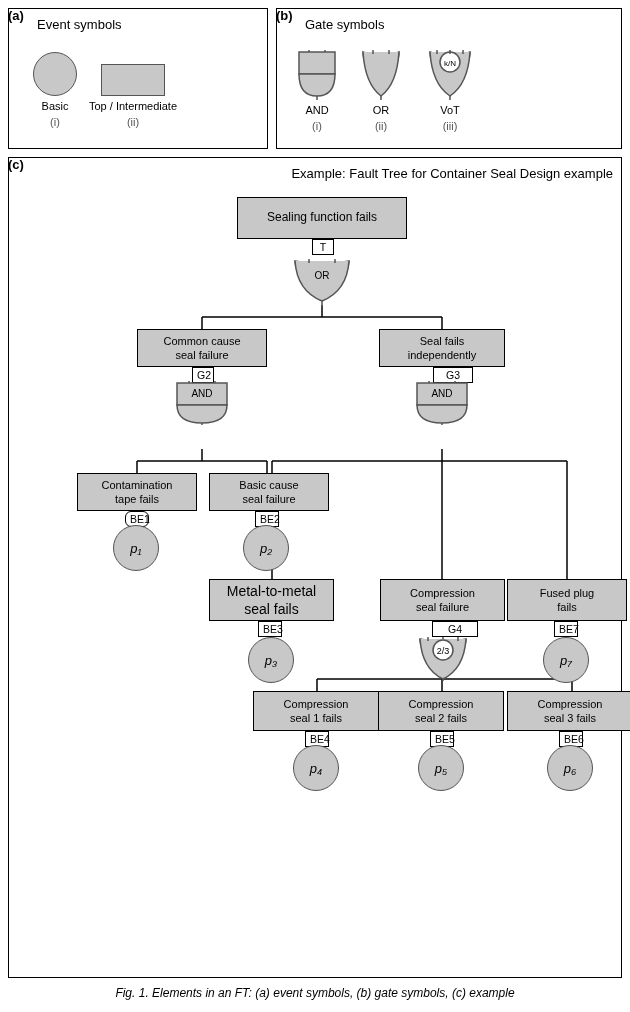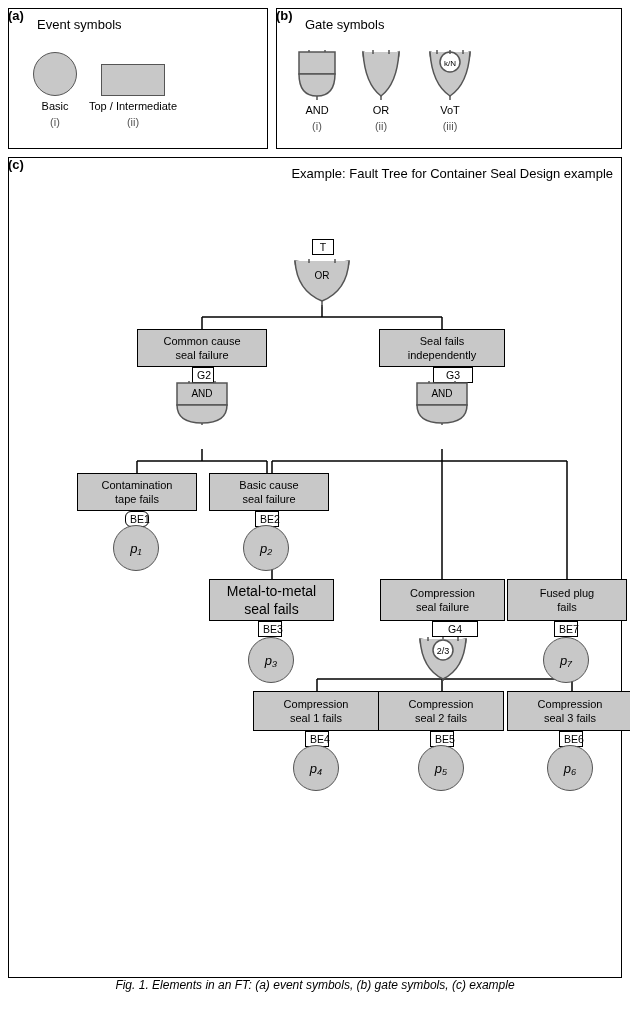--- a/index.html
+++ b/index.html
@@ -142,20 +142,21 @@
       border: 1.5px solid #555;
       display: flex;
       align-items: center;
       justify-content: center;
       font-style: italic;
       font-size: 13px;
     }
     .fig-caption {
       text-align: center;
       font-size: 12px;
+      margin-top: 8px;
       font-style: italic;
     }
   </style>
 </head>
 <body>
 
 <div class="main-container">
 
   <div class="top-row">
 
@@ -275,20 +276,23 @@
         <line x1="555" y1="490" x2="555" y2="502" stroke="#000" stroke-width="1.5"></line>
 
         <line x1="300" y1="542" x2="300" y2="554" stroke="#000" stroke-width="1.5"></line>
 
         <line x1="425" y1="542" x2="425" y2="554" stroke="#000" stroke-width="1.5"></line>
 
         <line x1="555" y1="542" x2="555" y2="554" stroke="#000" stroke-width="1.5"></line>
 
       </svg>
 
+      <div class="ft-node" style="left:220px; top:8px; width:170px; height:42px; font-size:12px;">
+        <span>Sealing function fails</span>
+      </div>
 
       <div class="ft-label" style="left:295px; top:50px; width:22px;">
         <span>T</span>
       </div>
 
       <svg style="position:absolute; left:274px; top:70px;" width="62" height="48">
         <path d="M4,2 Q4,16 31,22 Q58,16 58,2 Q31,8 4,2 Z" fill="#c8c8c8" stroke="#555" stroke-width="1.5"></path>
         <path d="M4,2 Q6,32 31,42 Q56,32 58,2" fill="#c8c8c8" stroke="#555" stroke-width="1.5"></path>
         <text x="31" y="20" text-anchor="middle" font-size="10" fill="#000">OR</text>
         <line x1="18" y1="4" x2="18" y2="-2" stroke="#555" stroke-width="1.5"></line>

